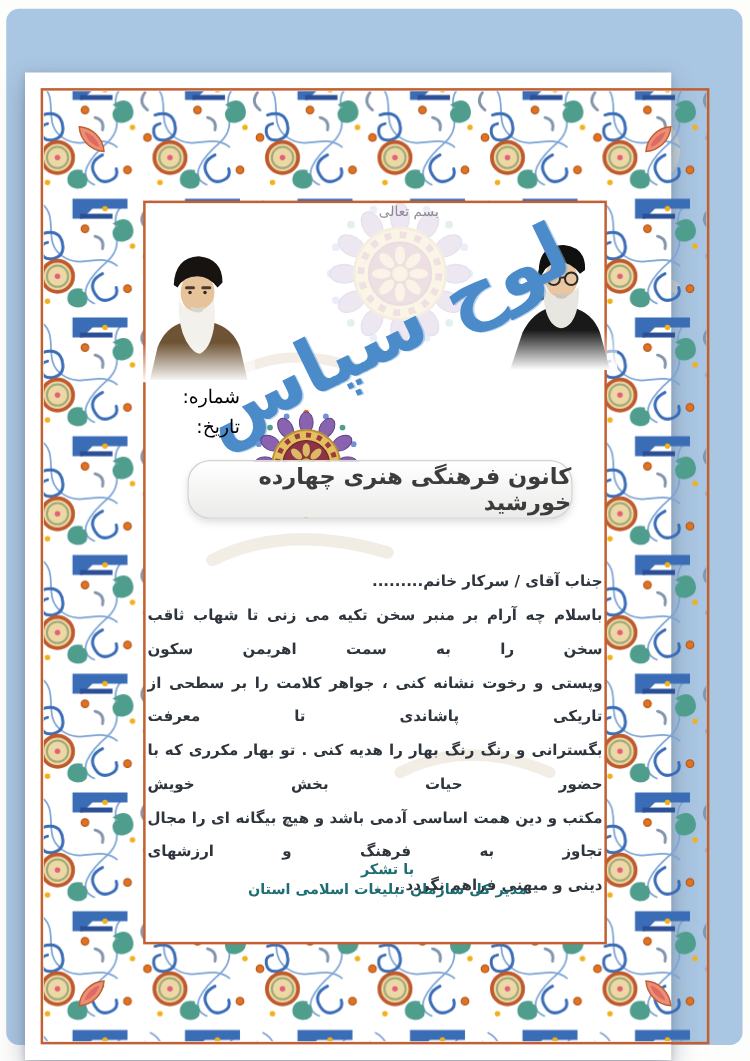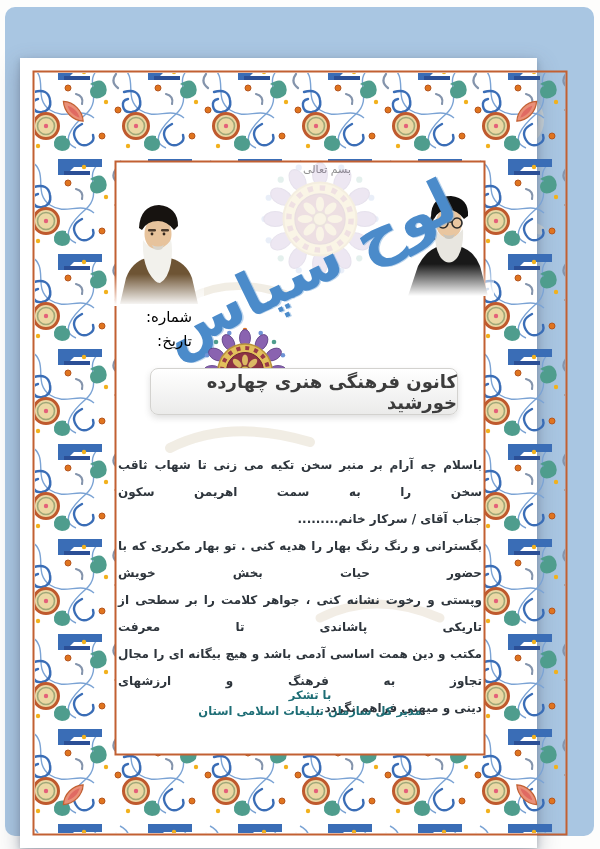--- a/index.html
+++ b/index.html
@@ -17,21 +17,21 @@
          display:flex;align-items:center;justify-content:center;
          transform:rotate(-26deg);font-size:61px;font-weight:bold;color:#4b8bca;
          direction:rtl;white-space:nowrap;text-shadow:1px 1px 0 rgba(130,175,220,.55);}
   .portrait{position:absolute;}
   .portrait.left{left:90px;top:140px;}
   .portrait.right{left:380px;top:132px;}
   .meta{position:absolute;left:90px;top:247px;width:82px;direction:rtl;text-align:right;
         font-size:15px;color:#000000;line-height:24px;}
   .emblem{position:absolute;left:177px;top:265px;}
   .emblem-faint{position:absolute;left:235px;top:96px;opacity:.15;}
-  .banner{position:absolute;left:130px;top:310px;width:306px;height:45px;border-radius:8px;
+  .banner{position:absolute;left:130px;top:310px;width:306px;height:45px;border-radius:18px;
           background:linear-gradient(#ffffff,#ebebea);border:1px solid #d3d2cf;
           box-shadow:0 3px 6px rgba(80,80,80,.18);display:flex;align-items:center;justify-content:flex-start;}
   .banner span{font-size:18px;font-weight:bold;color:#3c3c3c;direction:rtl;}
   .bodytext{position:absolute;left:98px;top:394px;width:364px;direction:rtl;
             font-size:12px;font-weight:700;color:#2e353c;line-height:27px;}
   .bodytext .line{min-height:27px;}
   .bodytext .just{text-align:justify;text-align-last:justify;}
   .bodytext .start{text-align:right;}
   .sig{position:absolute;left:140px;top:629px;width:300px;text-align:center;direction:rtl;
        font-size:11.5px;font-weight:bold;color:#1d6d75;line-height:16px;}
@@ -247,24 +247,24 @@
 
     <svg class="emblem" width="96" height="96" viewBox="-48 -48 96 96">
       <use href="#mandala"></use>
     </svg>
 
     <div class="banner">
       <span>کانون فرهنگی هنری چهارده خورشید</span>
     </div>
 
     <div class="bodytext">
+      <div class="line start">جناب آقای / سرکار خانم.........</div>
       <div class="line just">باسلام چه آرام بر منبر سخن تکیه می زنی تا شهاب ثاقب سخن را به سمت اهریمن سکون</div>
-      <div class="line start">جناب آقای / سرکار خانم.........</div>
+      <div class="line just">وپستی و رخوت نشانه کنی ، جواهر کلامت را بر سطحی از تاریکی پاشاندی تا معرفت</div>
       <div class="line just">بگسترانی و رنگ رنگ بهار را هدیه کنی . تو بهار مکرری که با حضور حیات بخش خویش</div>
-      <div class="line just">وپستی و رخوت نشانه کنی ، جواهر کلامت را بر سطحی از تاریکی پاشاندی تا معرفت</div>
       <div class="line just">مکتب و دین همت اساسی آدمی باشد و هیچ بیگانه ای را مجال تجاوز به فرهنگ و ارزشهای</div>
       <div class="line start">دینی و میهنی فراهم نگردد .</div>
     </div>
 
     <div class="sig">
       <div>با تشکر</div>
       <div>مدیر کل سازمان تبلیغات اسلامی استان</div>
     </div>
 
   </div>

